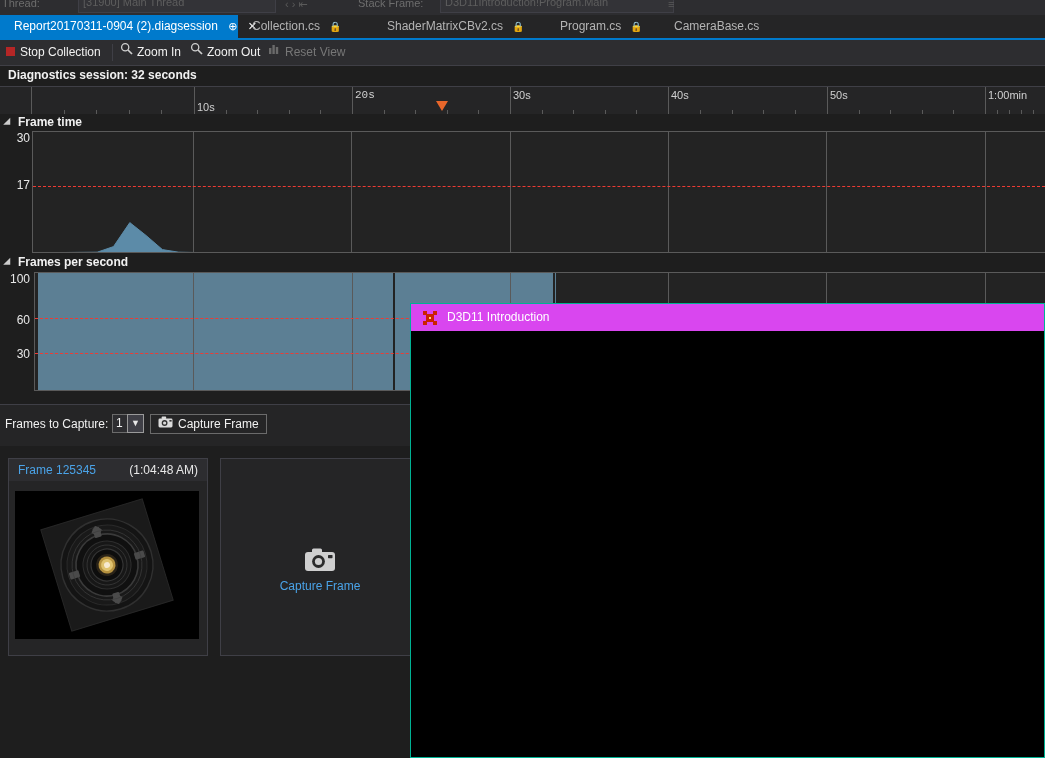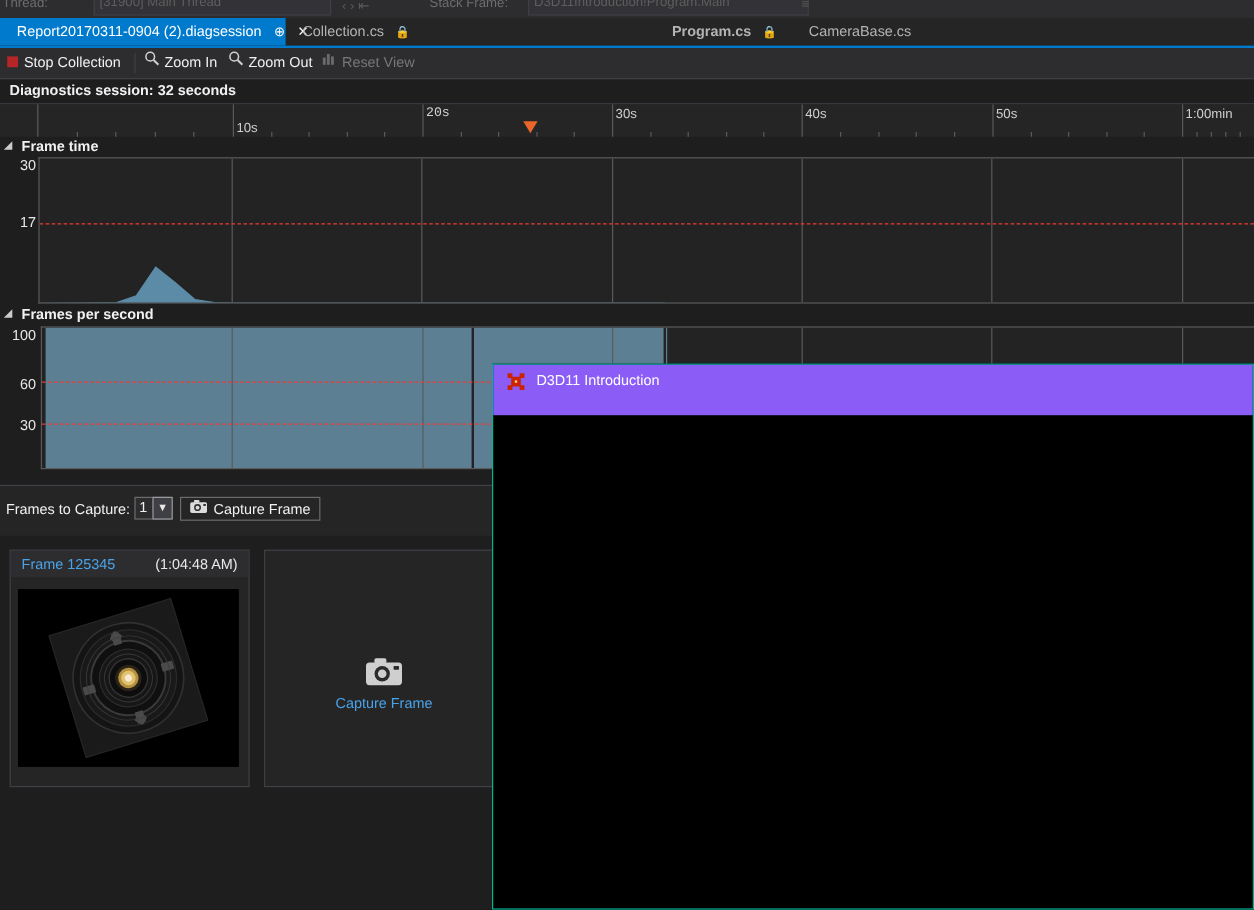--- a/index.html
+++ b/index.html
@@ -83,21 +83,21 @@
   .fcard-hdr{position:absolute;left:0;top:0;right:0;height:22px;background:#2d2d30;}
   .fcard-hdr .name{position:absolute;left:9px;top:4px;font-size:12px;color:#4aa3e8;}
   .fcard-hdr .time{position:absolute;right:9px;top:4px;font-size:12px;color:#e8e8e8;}
   .thumb{position:absolute;left:6px;top:32px;width:184px;height:148px;background:#000;overflow:hidden;}
   .cap-ph-ico{position:absolute;left:50%;top:88px;transform:translateX(-50%);}
   .cap-ph-txt{position:absolute;left:0;right:0;top:120px;text-align:center;font-size:12px;color:#4aa3e8;}
 
   
   #d3d-window{left:410px;top:303px;width:635px;height:455px;background:#000;
               border:1px solid #00b294;box-sizing:border-box;}
-  #d3d-title{position:absolute;left:0;top:0;right:0;height:42px;background:#8b5cf6;}
+  #d3d-title{position:absolute;left:0;top:0;right:0;height:27px;background:#d946ef;}
   #d3d-title .t{position:absolute;left:36px;top:6px;font-size:12px;color:#ffffff;}
   #d3d-ico{position:absolute;left:11px;top:6px;width:16px;height:16px;}
   #d3d-status{position:absolute;left:3px;top:30px;font-size:13px;color:#ffffff;white-space:nowrap;}
 
   #bottom-fill{left:0;top:677px;width:410px;height:81px;background:#1e1e1e;}
 </style>
 </head>
 <body>
 
 <div id="debug-strip" class="abs">
@@ -116,21 +116,25 @@
 <div id="tab-strip" class="abs">
   <div class="tab active" style="left:0;width:238px;">
     <span>Report20170311-0904 (2).diagsession</span>
     <span class="pin">⊕</span>
     <span class="close">✕</span>
   </div>
   <div class="tab" style="left:238px;">
     <span>Collection.cs</span>
     <span class="lockico">🔒</span>
   </div>
-  <div class="tab" style="left:546px;font-weight:bold;">
+  <div class="tab" style="left:373px;">
+    <span>ShaderMatrixCBv2.cs</span>
+    <span class="lockico">🔒</span>
+  </div>
+  <div class="tab" style="left:546px;">
     <span>Program.cs</span>
     <span class="lockico">🔒</span>
   </div>
   <div class="tab" style="left:660px;">
     <span>CameraBase.cs</span>
   </div>
 </div>
 <div id="tab-underline" class="abs"></div>
 
 <div id="main-toolbar" class="abs">

